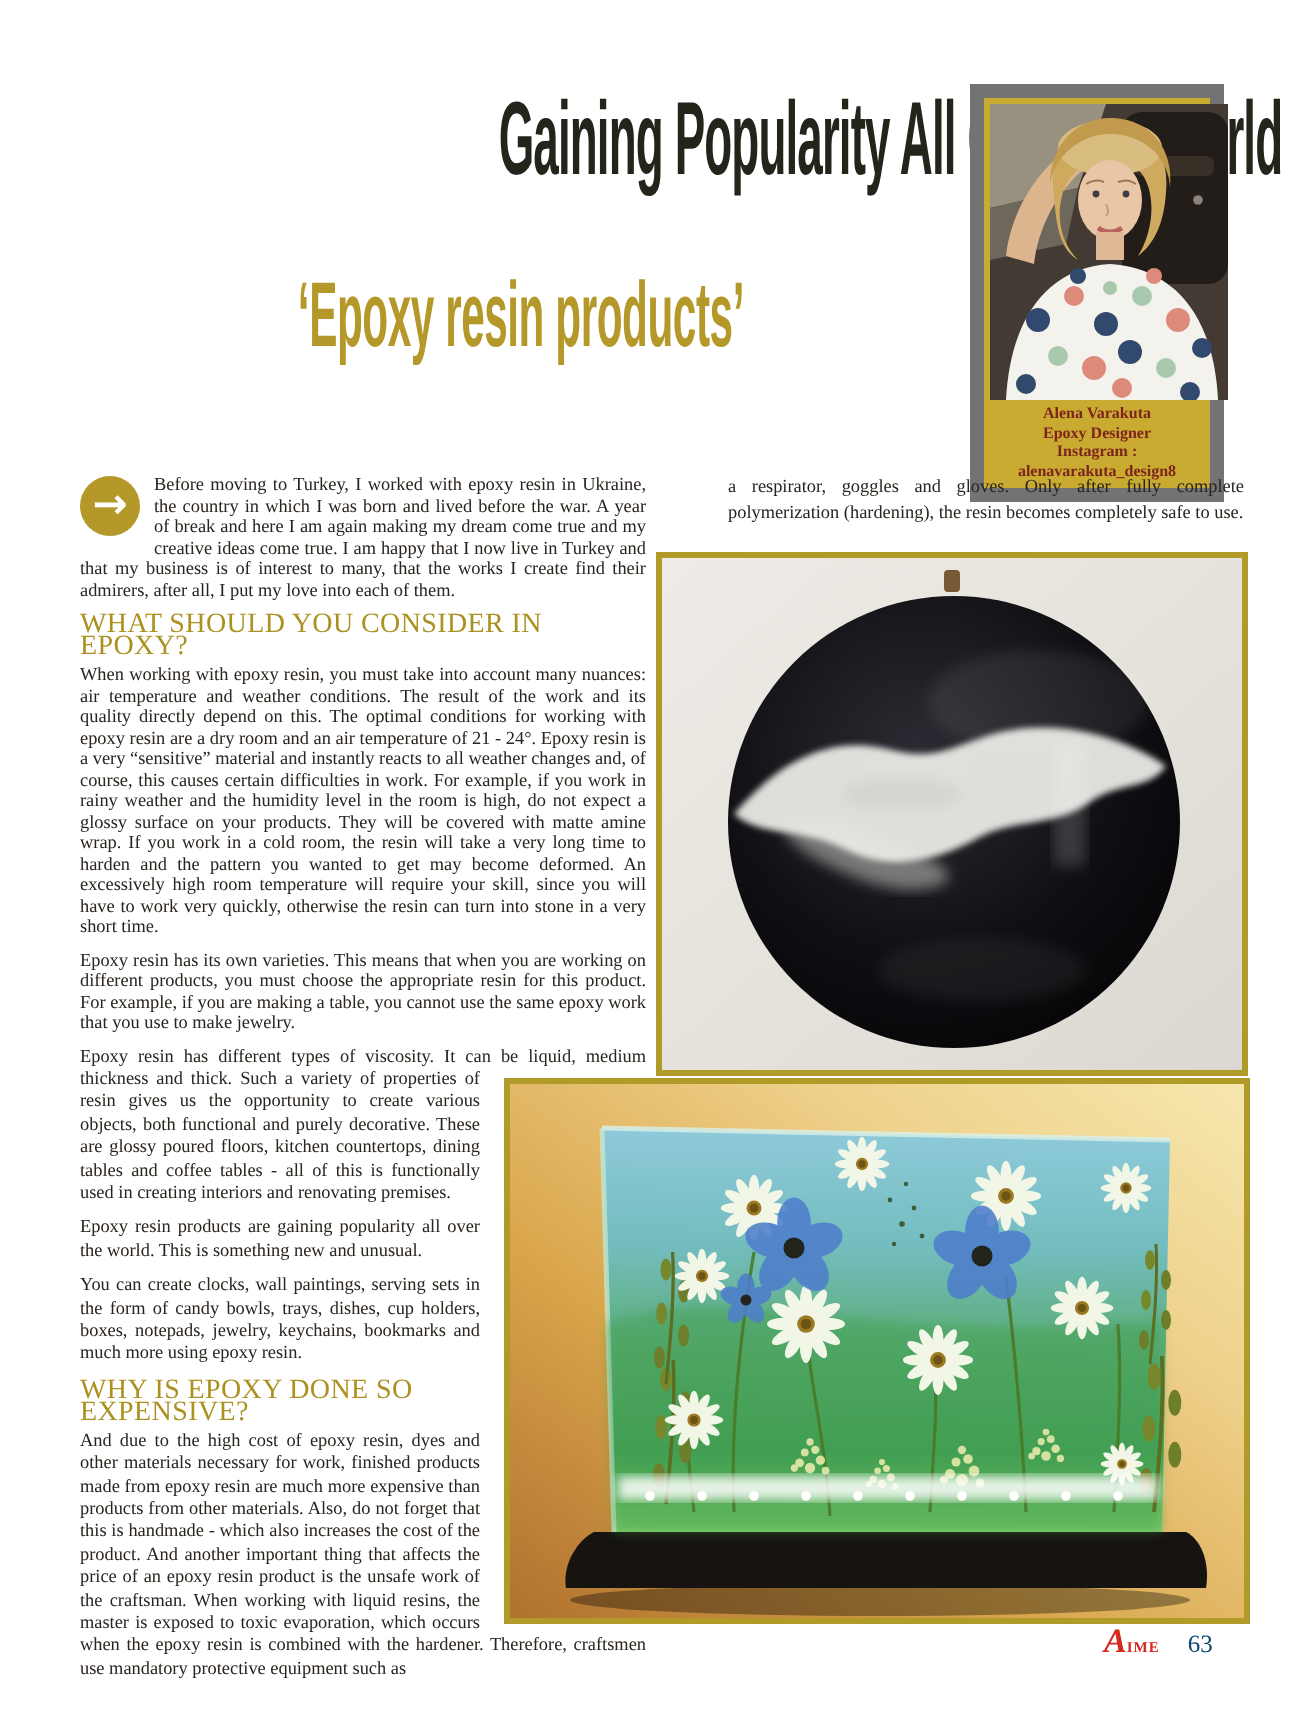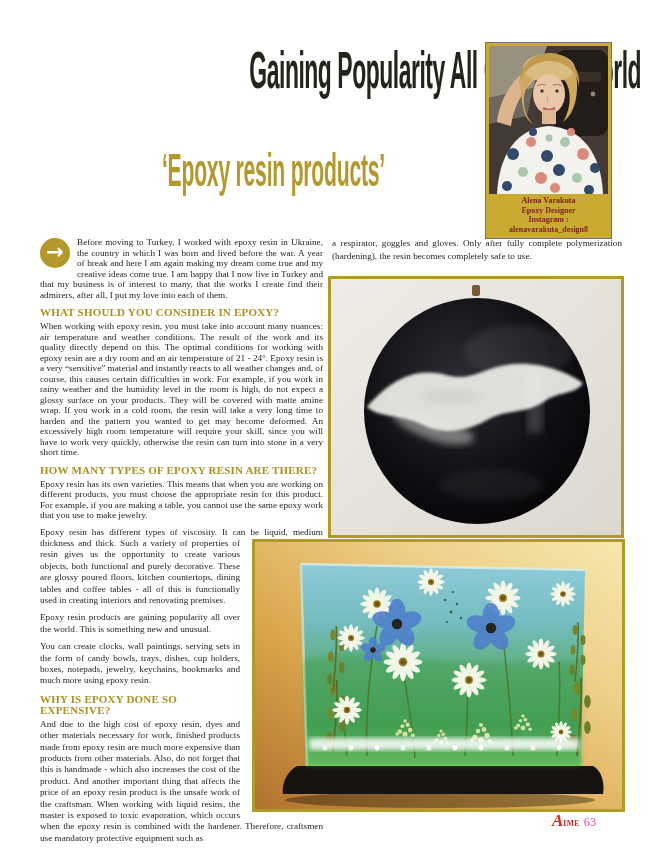--- a/index.html
+++ b/index.html
@@ -9,66 +9,66 @@
     font-family:"Liberation Serif", serif;color:#27211c;
   }
   
   .masthead-title{position:absolute;left:0;top:44px;width:512px;text-align:center;margin:0;}
   .masthead-title .condense{
     display:inline-block;white-space:nowrap;
     font-family:"Liberation Sans", sans-serif;font-weight:700;
     font-size:52px;line-height:1;color:#21251a;letter-spacing:-1px;
     transform:scaleX(0.44);transform-origin:50% 50%;
   }
-  .masthead-subtitle{position:absolute;left:0;top:130px;width:512px;text-align:center;margin:17px;}
+  .masthead-subtitle{position:absolute;left:0;top:130px;width:512px;text-align:center;margin:4px;}
   .masthead-subtitle .condense{
     display:inline-block;white-space:nowrap;
     font-family:"Liberation Sans", sans-serif;font-weight:700;
     font-size:46px;line-height:1;color:#b5982a;letter-spacing:-0.5px;
     transform:scaleX(0.46);transform-origin:50% 50%;
   }
   
   .portrait-frame{
     position:absolute;left:485px;top:42px;width:127px;
-    background:#c8ab30;border:1px solid #737373;box-sizing:border-box;
+    background:#c8ab30;border:7px solid #737373;box-sizing:border-box;
     padding:3px 3px 4px 3px;margin:0;
   }
   .portrait-frame svg{display:block;}
   .portrait-caption{margin-top:2px;text-align:center;color:#7e241d;font-weight:bold;
     font-size:8px;line-height:9.6px;font-family:"Liberation Serif", serif;}
   
   .col-left{position:absolute;left:40px;top:237px;width:283px;text-align:justify;}
   .col-right{position:absolute;left:332px;top:237px;width:290px;text-align:justify;}
   p.body{margin:0 0 6px 0;font-size:9.2px;color:#2a241f;}
   p.tight{line-height:10.5px;}
   p.loose{line-height:11.4px;}
-  p.cont{line-height:12.6px;}
+  p.cont{line-height:12.6px;margin-left:32px;}
   h3.sec{
-    margin:7px 0 3px 0;font-size:11px;line-height:11px;color:#ab9120;
-    font-weight:bold;letter-spacing:0.2px;text-align:left;
+    margin:7px 0 3px 0;font-size:14px;line-height:11px;color:#ab9120;
+    font-weight:normal;letter-spacing:0.2px;text-align:left;
   }
   .arrow-badge{
     float:left;width:30px;height:30px;border-radius:50%;
     background:#b5982a;color:#ffffff;text-align:center;line-height:29px;
     font-size:21px;font-weight:bold;margin:1px 7px 2px 0;
     font-family:"DejaVu Sans", sans-serif;
   }
   .img-spacer{float:right;width:77px;height:278px;margin-left:6px;}
   
   .art-frame{position:absolute;border:3px solid #b09a28;box-sizing:border-box;margin:0;background:#e9e6e1;z-index:2;}
   .art1{left:328px;top:276px;width:296px;height:262px;}
   .art2{left:252px;top:539px;width:373px;height:273px;}
   .art-frame svg{display:block;}
   
   .footer-logo{position:absolute;left:552px;top:811px;white-space:nowrap;}
   .logo-a{color:#d6281c;font-style:italic;font-weight:bold;font-size:17px;
     font-family:"Liberation Serif", serif;}
   .logo-rest{color:#d6281c;font-weight:bold;font-size:7.5px;letter-spacing:0.5px;
     font-family:Liberation Serif, serif;}
-  .logo-page{color:#ec4899;font-size:12.5px;margin-left:4px;font-family:"Liberation Serif", serif;}
+  .logo-page{color:#0c4a6e;font-size:12.5px;margin-left:14px;font-family:"Liberation Serif", serif;}
 </style>
 </head>
 <body>
 
 <div class="page">
 
   <h1 class="masthead-title"><span class="condense">Gaining Popularity All Over the World</span></h1>
   <h2 class="masthead-subtitle"><span class="condense">‘Epoxy resin products’</span></h2>
 
   <figure class="portrait-frame">
@@ -121,21 +121,20 @@
       <div>Instagram : alenavarakuta_design8</div>
     </figcaption>
   </figure>
 
   <div class="col-left">
     <p class="body tight"><span class="arrow-badge">→</span><span>Before moving to Turkey, I worked with epoxy resin in Ukraine, the country in which I was born and lived before the war. A year of break and here I am again making my dream come true and my creative ideas come true. I am happy that I now live in Turkey and that my business is of interest to many, that the works I create find their admirers, after all, I put my love into each of them.</span></p>
 
     <h3 class="sec">WHAT SHOULD YOU CONSIDER IN EPOXY?</h3>
     <p class="body tight">When working with epoxy resin, you must take into account many nuances: air temperature and weather conditions. The result of the work and its quality directly depend on this. The optimal conditions for working with epoxy resin are a dry room and an air temperature of 21 - 24°. Epoxy resin is a very “sensitive” material and instantly reacts to all weather changes and, of course, this causes certain difficulties in work. For example, if you work in rainy weather and the humidity level in the room is high, do not expect a glossy surface on your products. They will be covered with matte amine wrap. If you work in a cold room, the resin will take a very long time to harden and the pattern you wanted to get may become deformed. An excessively high room temperature will require your skill, since you will have to work very quickly, otherwise the resin can turn into stone in a very short time.</p>
 
-    <h3 class="sec">HOW MANY TYPES OF EPOXY RESIN ARE THERE?</h3>
     <p class="body tight">Epoxy resin has its own varieties. This means that when you are working on different products, you must choose the appropriate resin for this product. For example, if you are making a table, you cannot use the same epoxy work that you use to make jewelry.</p>
     <p class="body loose"><span>Epoxy resin has different types of viscosity. It can be liquid, medium </span><span class="img-spacer"></span><span>thickness and thick. Such a variety of properties of resin gives us the opportunity to create various objects, both functional and purely decorative. These are glossy poured floors, kitchen countertops, dining tables and coffee tables - all of this is functionally used in creating interiors and renovating premises.</span></p>
 
     <p class="body loose">Epoxy resin products are gaining popularity all over the world. This is something new and unusual.</p>
     <p class="body loose">You can create clocks, wall paintings, serving sets in the form of candy bowls, trays, dishes, cup holders, boxes, notepads, jewelry, keychains, bookmarks and much more using epoxy resin.</p>
 
     <h3 class="sec">WHY IS EPOXY DONE SO EXPENSIVE?</h3>
     <p class="body loose">And due to the high cost of epoxy resin, dyes and other materials necessary for work, finished products made from epoxy resin are much more expensive than products from other materials. Also, do not forget that this is handmade - which also increases the cost of the product. And another important thing that affects the price of an epoxy resin product is the unsafe work of the craftsman. When working with liquid resins, the master is exposed to toxic evaporation, which occurs when the epoxy resin is combined with the hardener. Therefore, craftsmen use mandatory protective equipment such as</p>
   </div>
 

